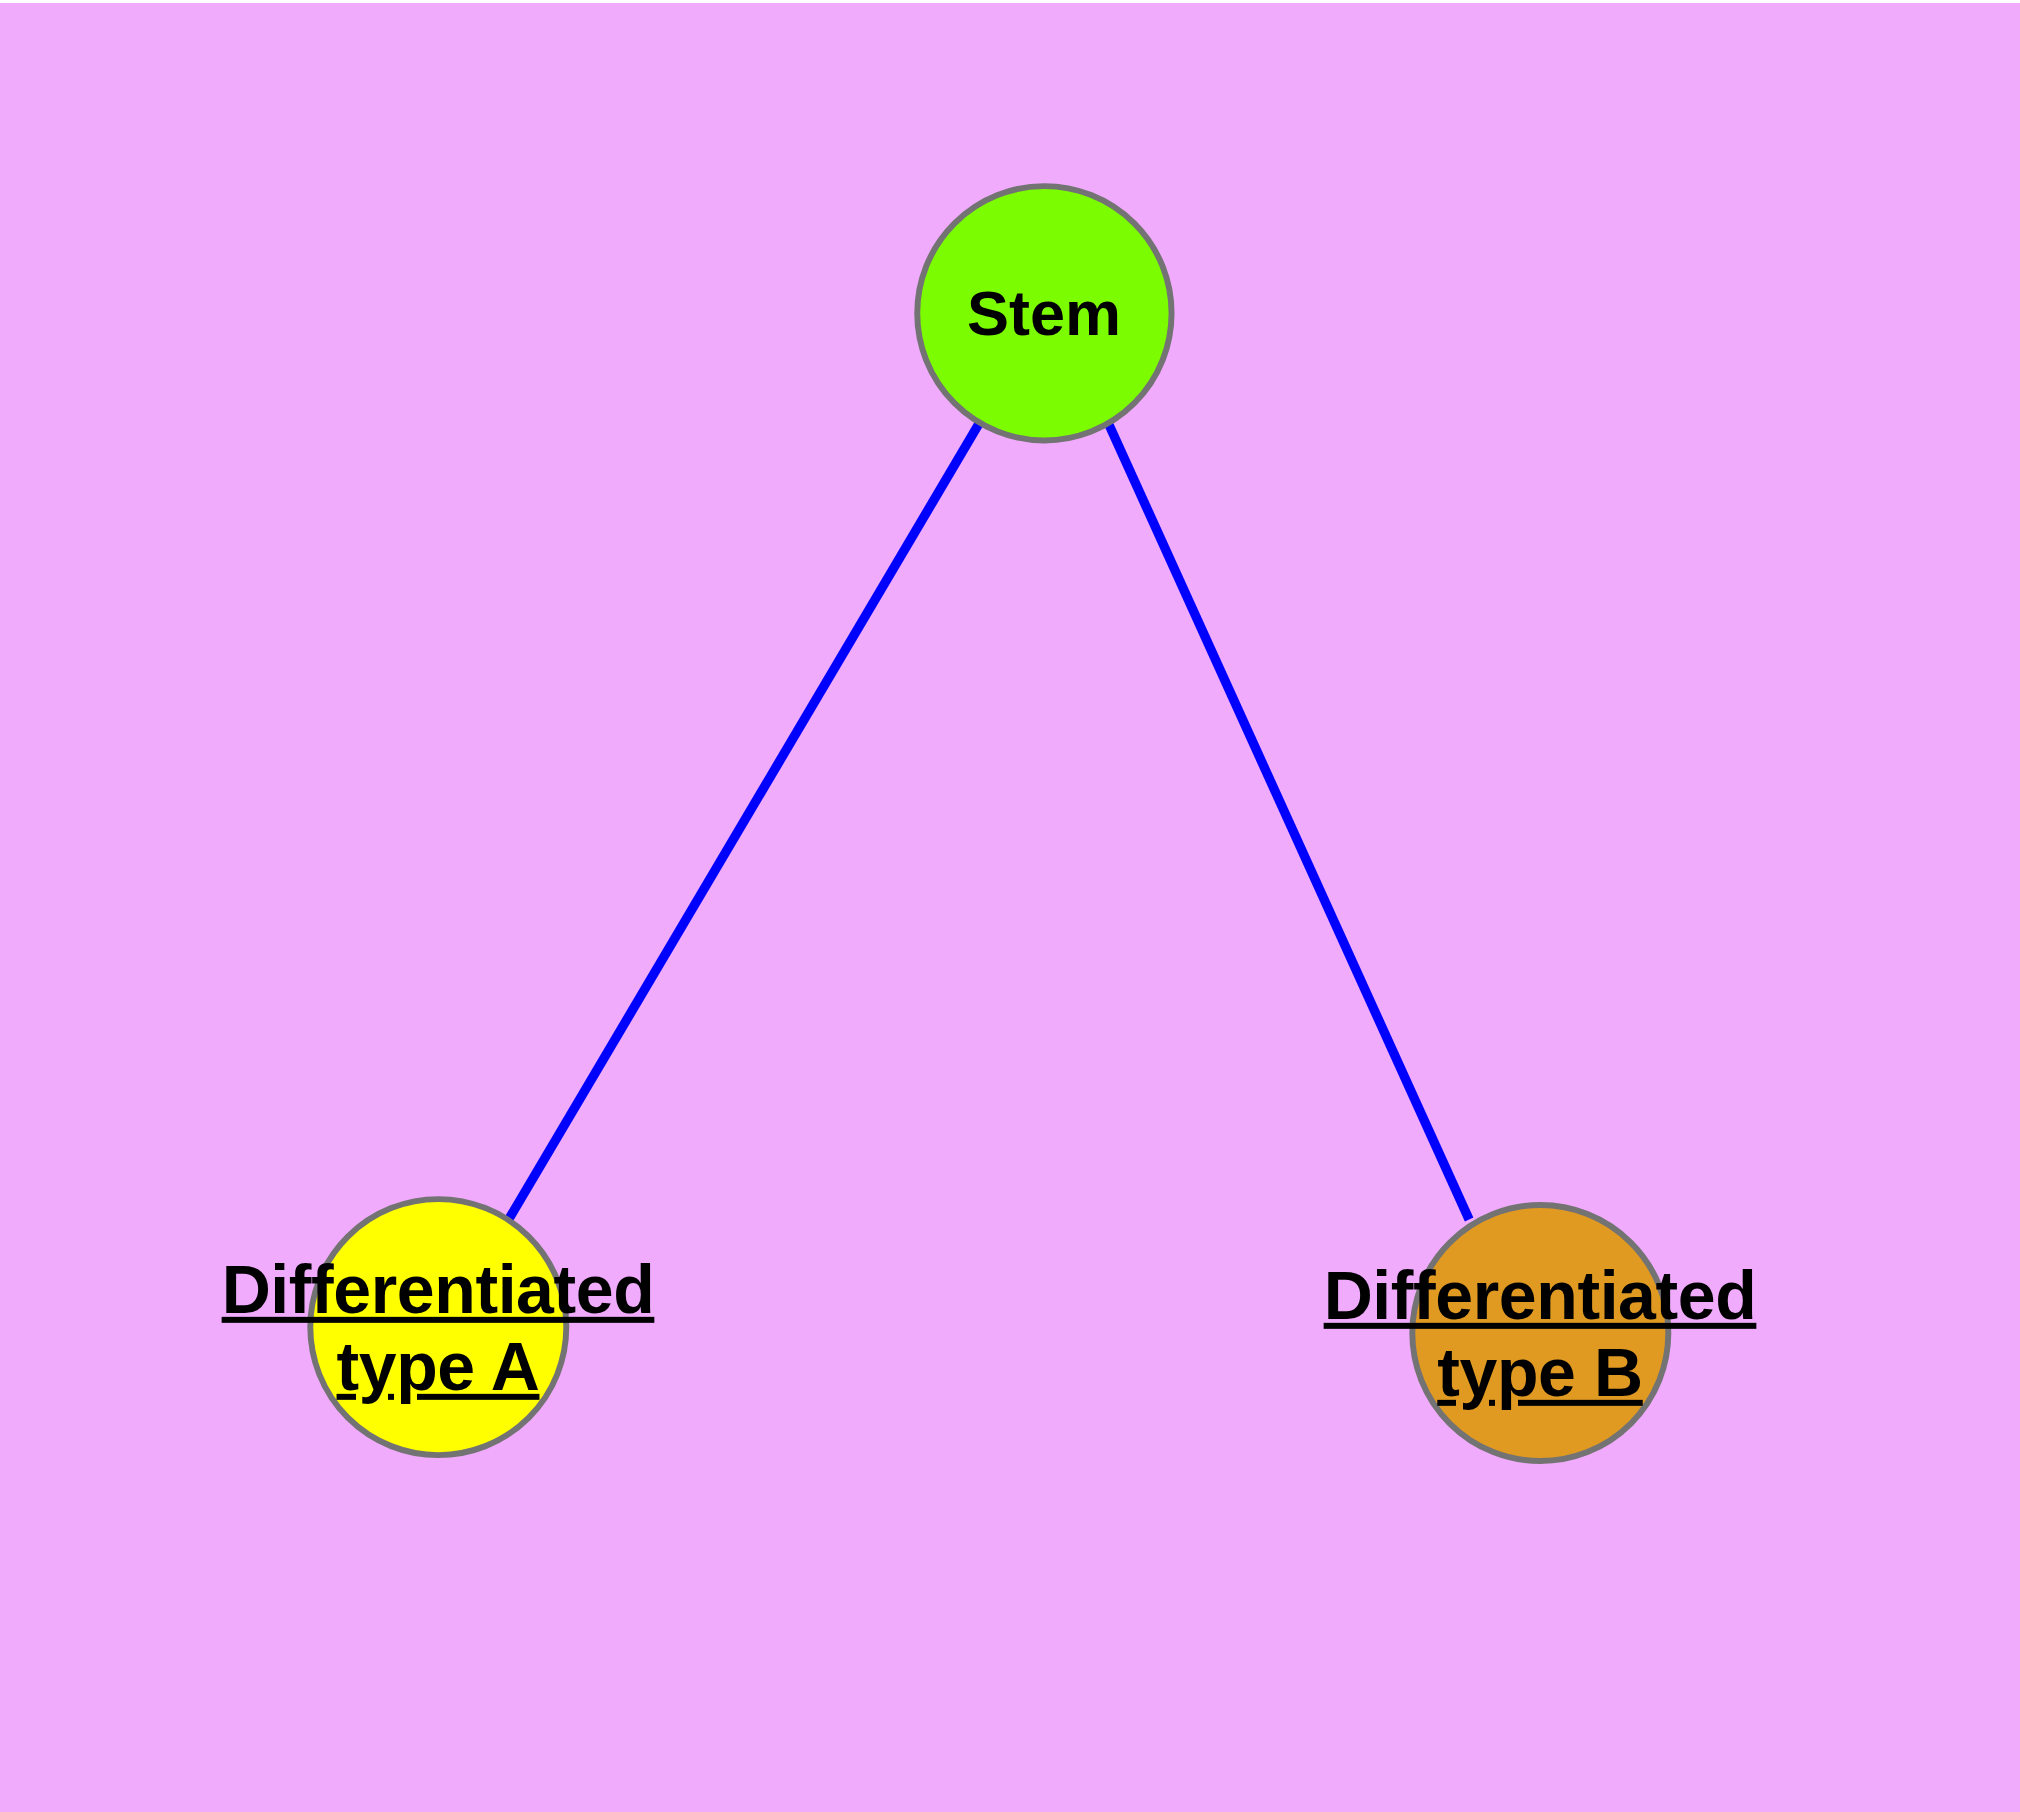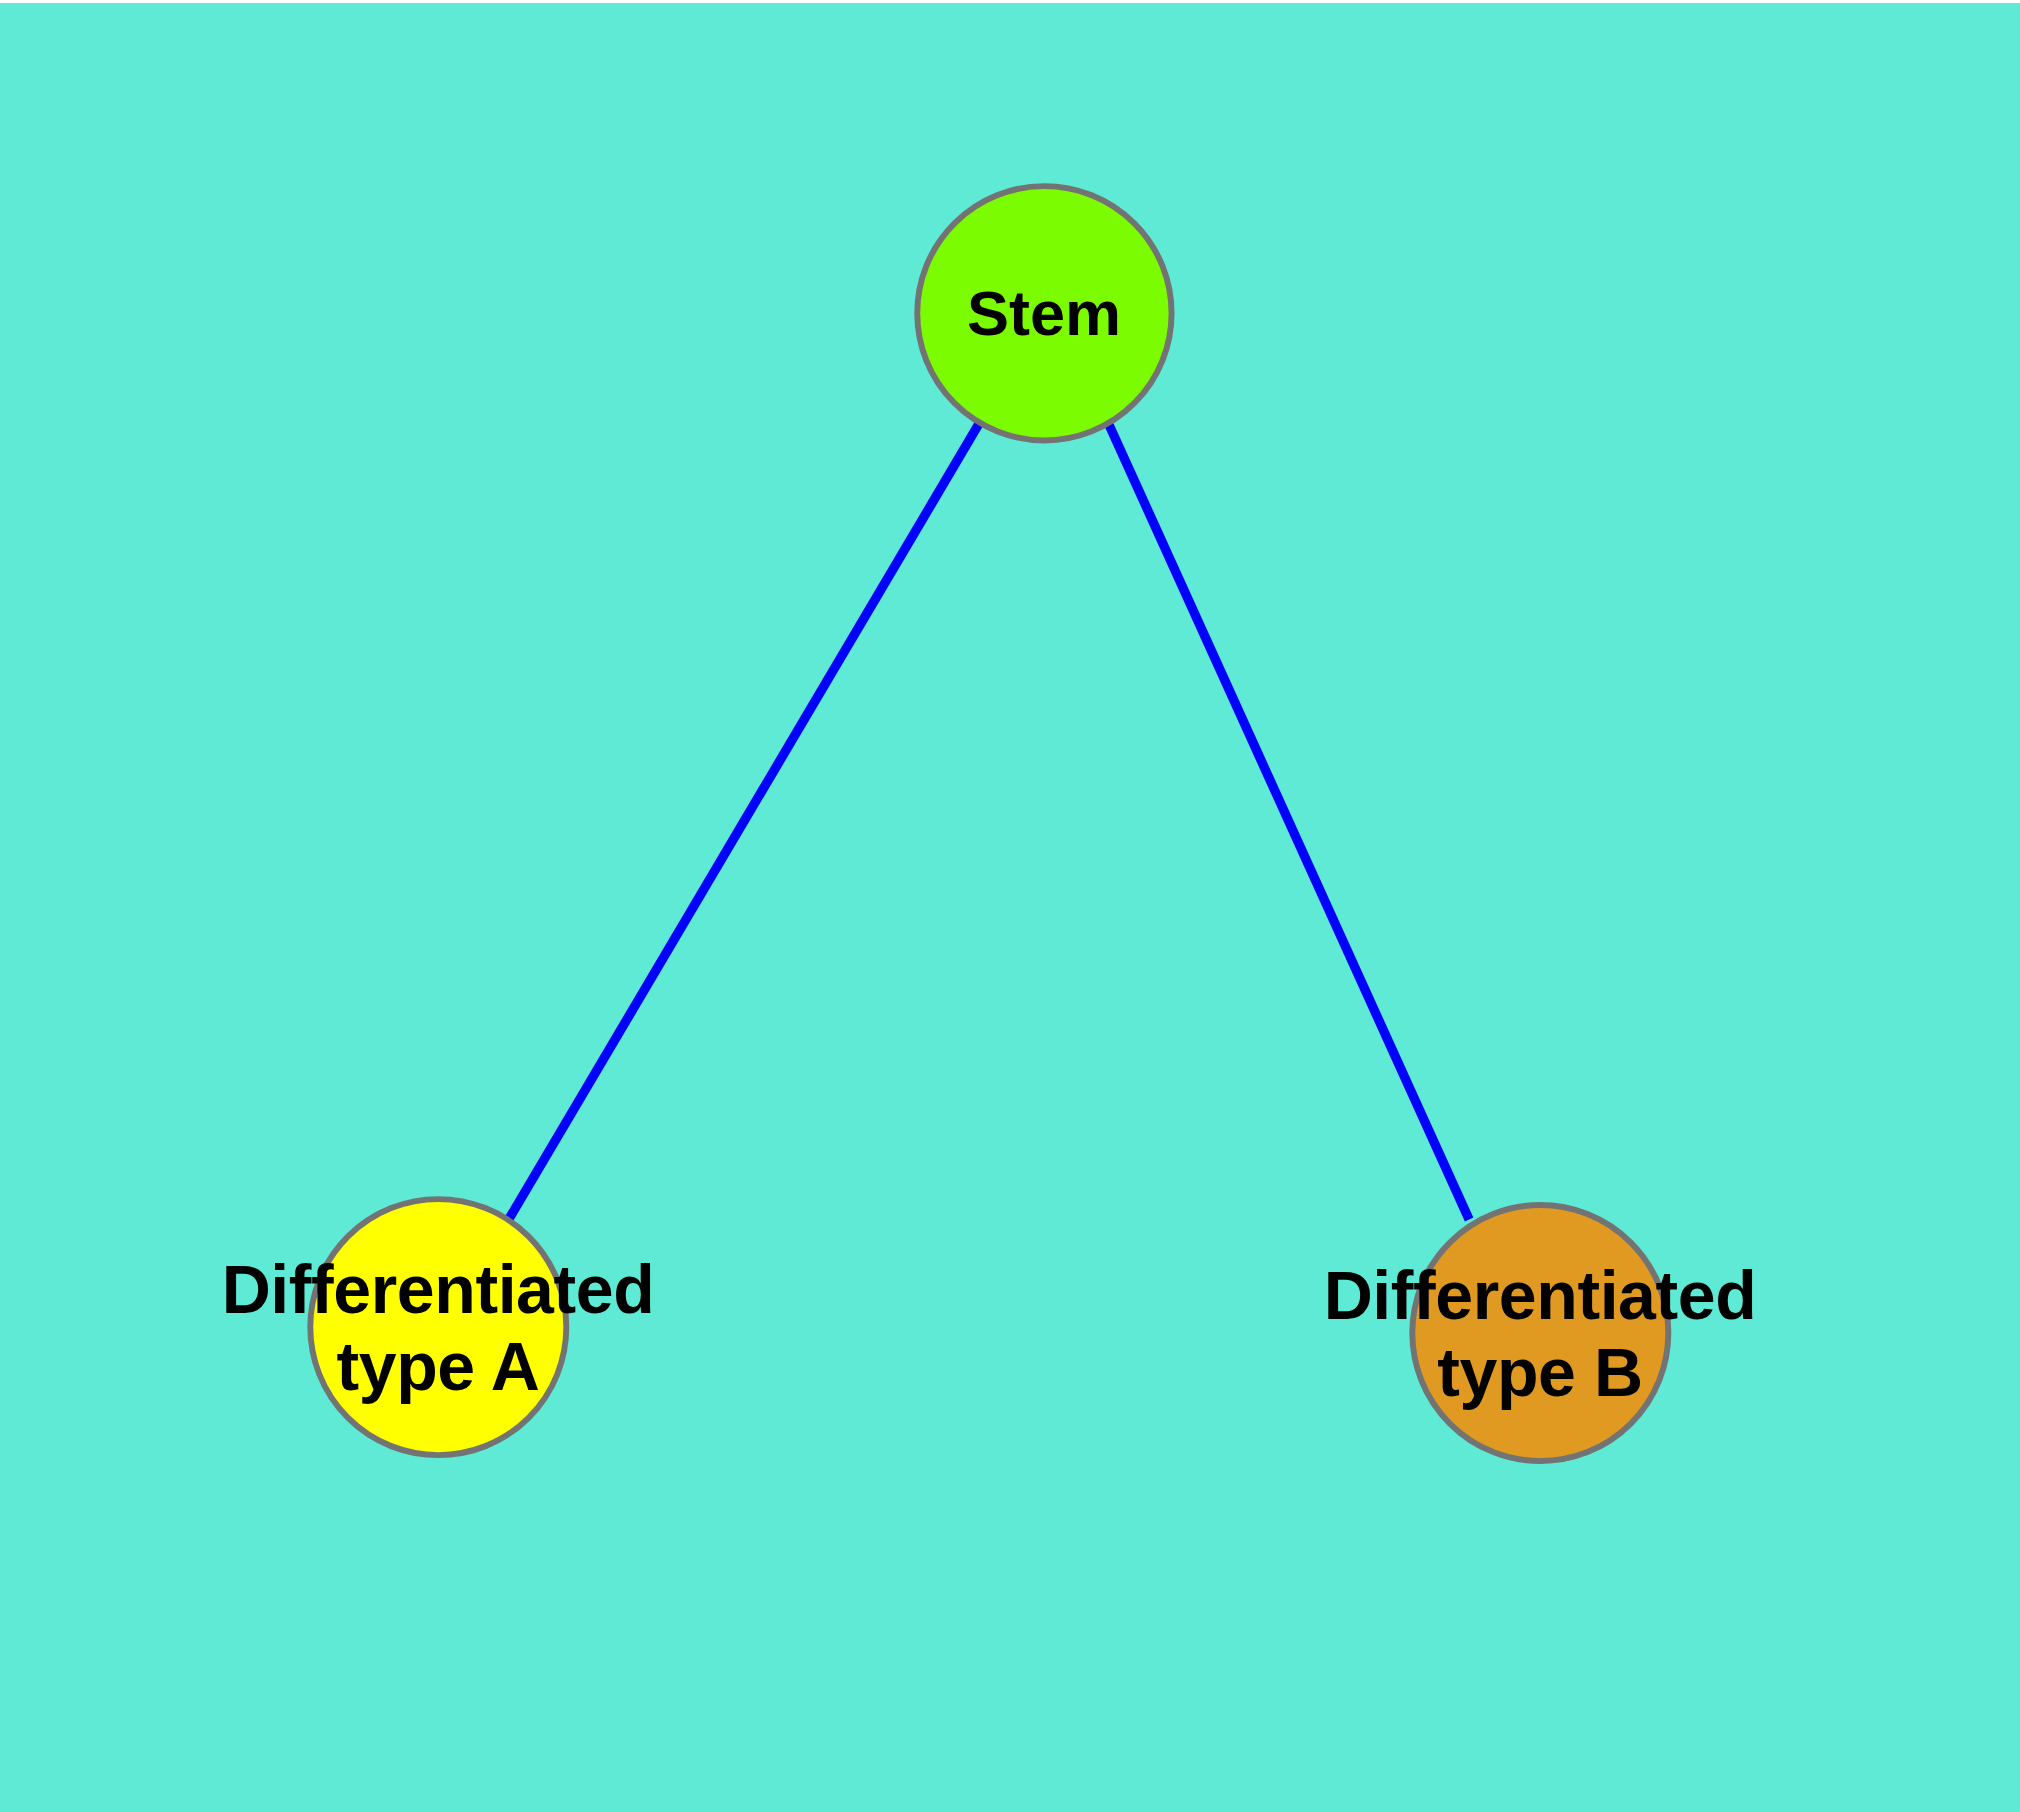--- a/index.html
+++ b/index.html
@@ -53,27 +53,28 @@
     pointer-events: none;
     transform: translate(-50%, -50%);
   }
   .label-stem {
     font-size: 63px;
     letter-spacing: 0px;
   }
   .label-diff {
     font-size: 68px;
     letter-spacing: -0.4px;
+    text-decoration: underline;
   }
 </style>
 </head>
 <body>
 
 <div id="canvas">
-  <div id="plot-area" style="background: #5eead4;">
+  <div id="plot-area" style="background: #f0abfc;">
 
     <svg id="graph-svg" viewBox="0 0 2384 2134">
       <g>
         <line class="edge-line" x1="1155" y1="496" x2="600" y2="1435" stroke="#0000ff" stroke-width="11"></line>
         <line class="edge-line" x1="1308" y1="497" x2="1733" y2="1435" stroke="#0000ff" stroke-width="11"></line>
       </g>
       <g>
         <circle class="node-circle" cx="1232" cy="366" r="150" fill="#7cfc00" stroke="#737373"></circle>
         <circle class="node-circle" cx="517" cy="1562" r="151" fill="#ffff00" stroke="#737373"></circle>
         <circle class="node-circle" cx="1817" cy="1569" r="151" fill="#e09a22" stroke="#737373"></circle>

